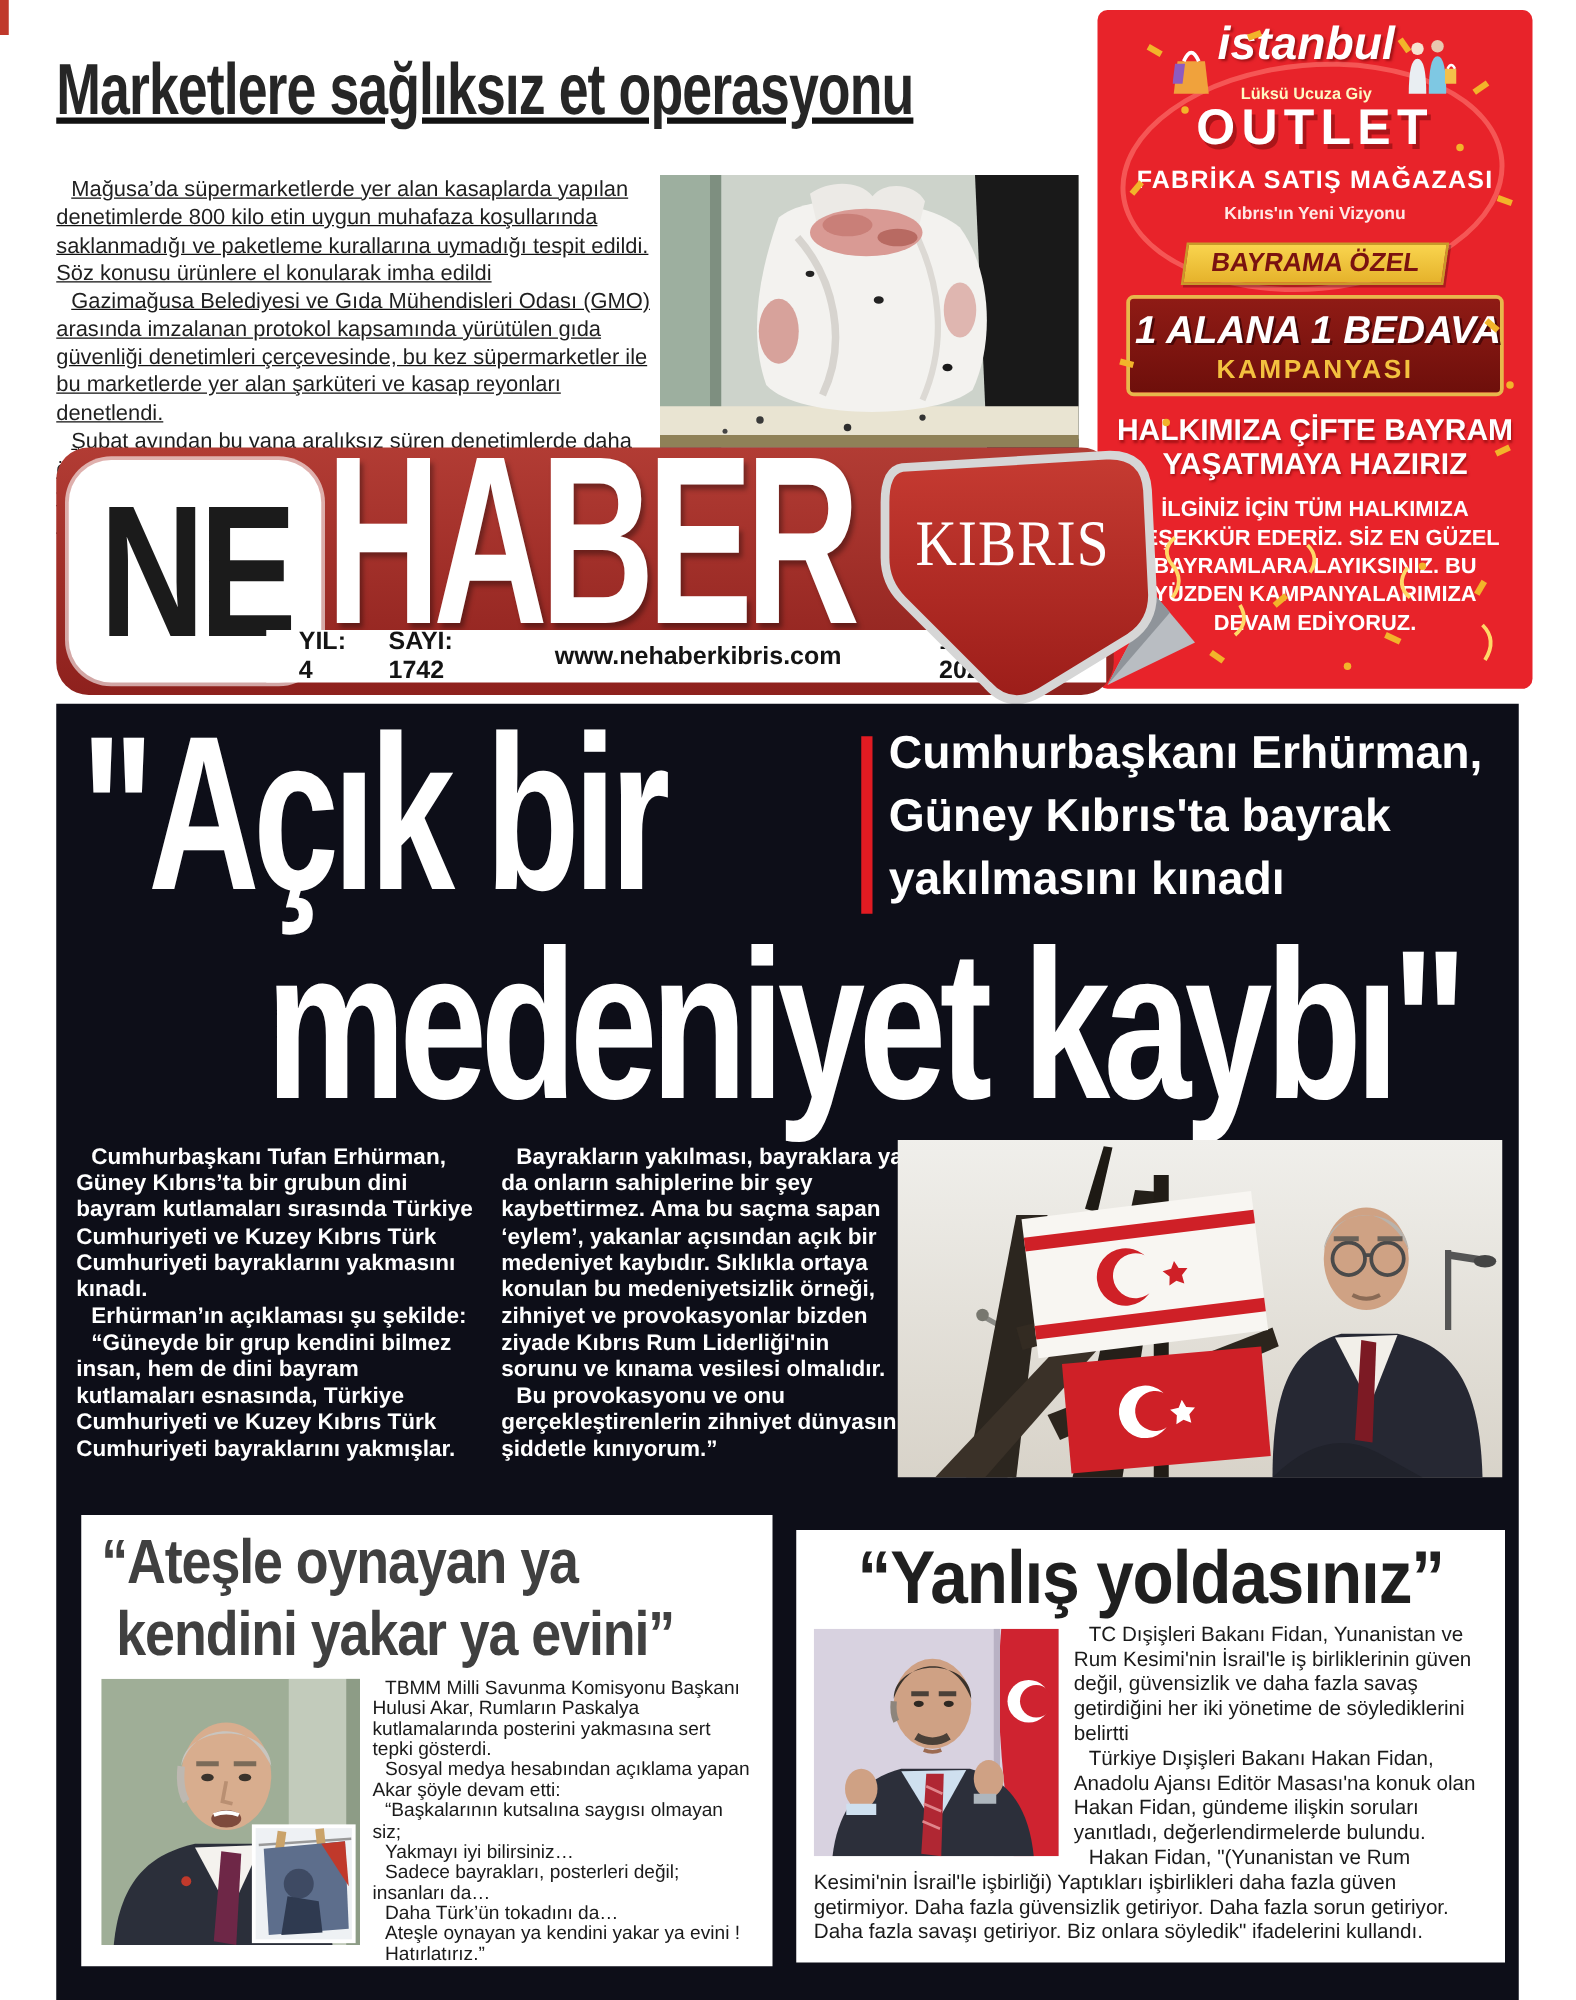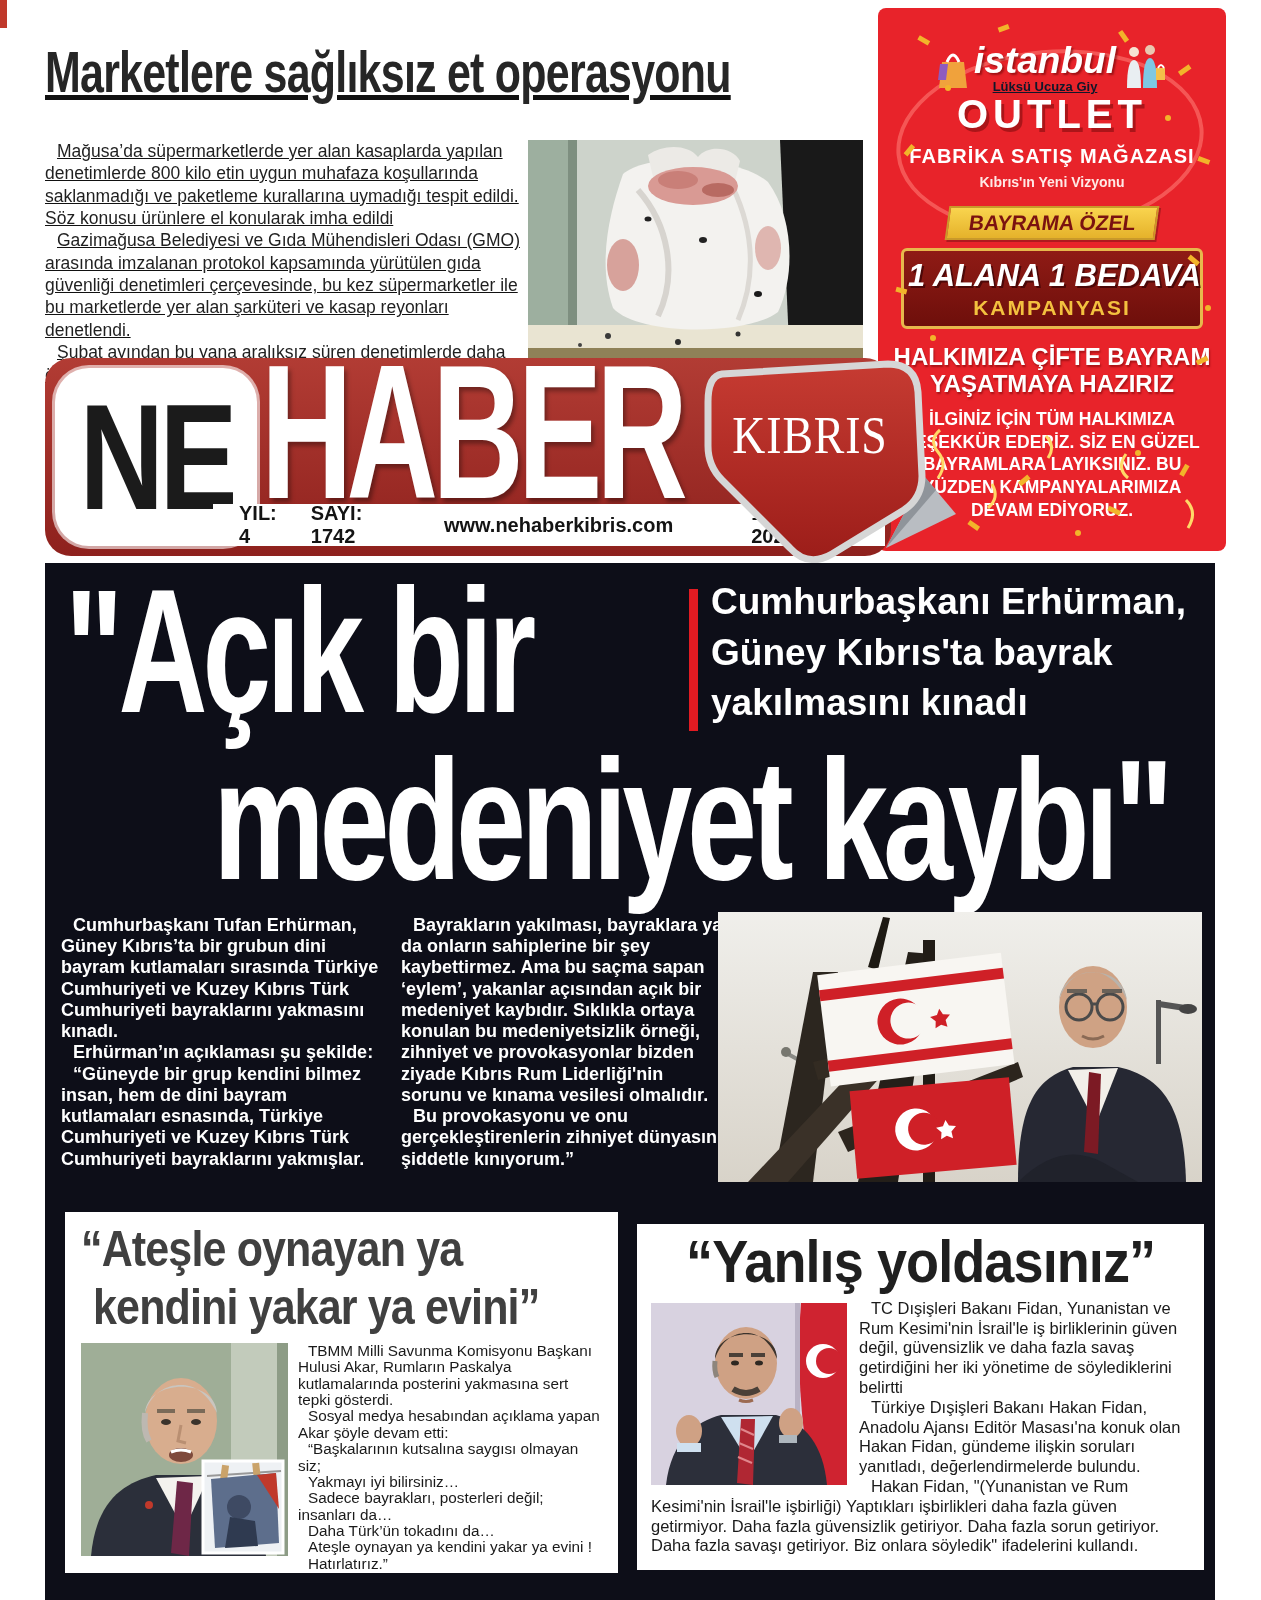--- a/index.html
+++ b/index.html
@@ -38,25 +38,25 @@
   .kibris-badge svg{position:absolute;inset:0;}
   .kibris-text{position:absolute;left:0;top:48px;width:100%;text-align:center;
         font-family:"Liberation Serif",serif;font-size:52px;color:#fff;letter-spacing:1px;
         transform:scaleX(.88);}
 
   
   .ad{position:absolute;left:878px;top:8px;width:348px;height:543px;background:#e8232a;
         border-radius:8px;overflow:hidden;color:#fff;text-align:center;}
   .ad-swoosh{position:absolute;left:18px;top:42px;width:300px;height:175px;border-radius:50%;
         border:4px solid rgba(255,130,120,.55);transform:rotate(-5deg);}
-  .ad-inner{position:relative;padding-top:28px;}
+  .ad-inner{position:relative;padding-top:16px;}
   .ad-logo-row{display:flex;justify-content:center;align-items:flex-end;gap:6px;height:58px;}
   .ad-brand{font-size:37px;font-weight:bold;font-style:italic;line-height:.9;
         text-shadow:2px 2px 2px rgba(90,0,0,.5);}
-  .ad-brand-tag{font-size:13px;font-weight:bold;color:#0f172a;margin-top:2px;text-decoration:underline;}
+  .ad-brand-tag{font-size:13px;font-weight:bold;color:#fef9c3;margin-top:16px;}
   .ad-title{font-size:40px;font-weight:bold;letter-spacing:5px;line-height:1.02;
         text-shadow:3px 4px 0 rgba(110,8,8,.5);}
   .ad-sub{font-size:20px;font-weight:bold;letter-spacing:1px;margin-top:10px;}
   .ad-tag2{font-size:14px;font-weight:bold;margin-top:6px;color:#ffe9e6;}
   .ad-badge{display:inline-block;margin-top:16px;background:linear-gradient(#f9d44e,#e5b22b);
         color:#7a1210;font-weight:bold;font-size:21px;padding:3px 20px;transform:skewX(-8deg);
         border:2px solid #c9992a;box-shadow:2px 2px 0 rgba(0,0,0,.25);}
   .ad-offer-box{width:302px;margin:8px auto 0;background:linear-gradient(#8f1b15,#6e0f0b);
         border:3px solid #e7b84c;border-radius:6px;padding:7px 4px 6px;box-sizing:border-box;}
   .ad-offer{font-size:31px;font-weight:bold;font-style:italic;white-space:nowrap;

